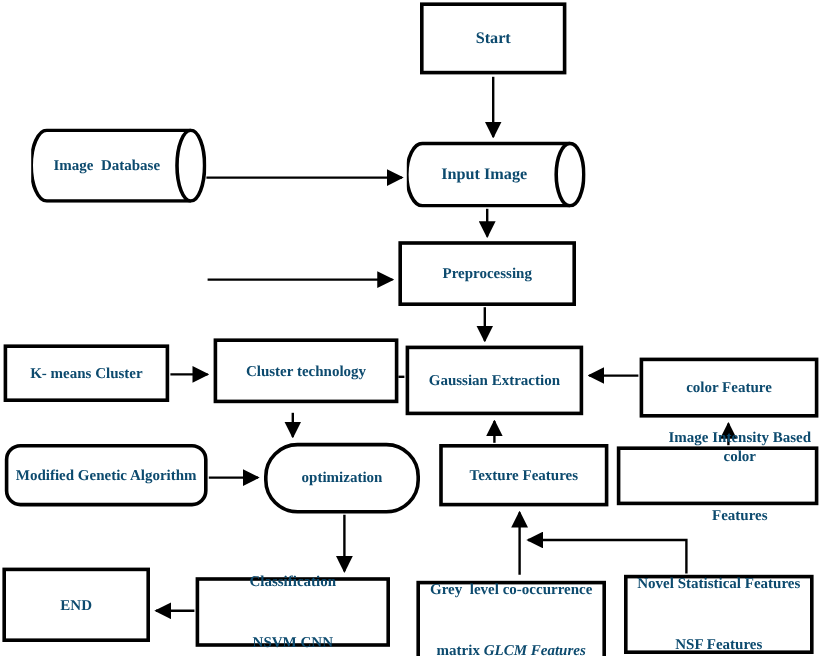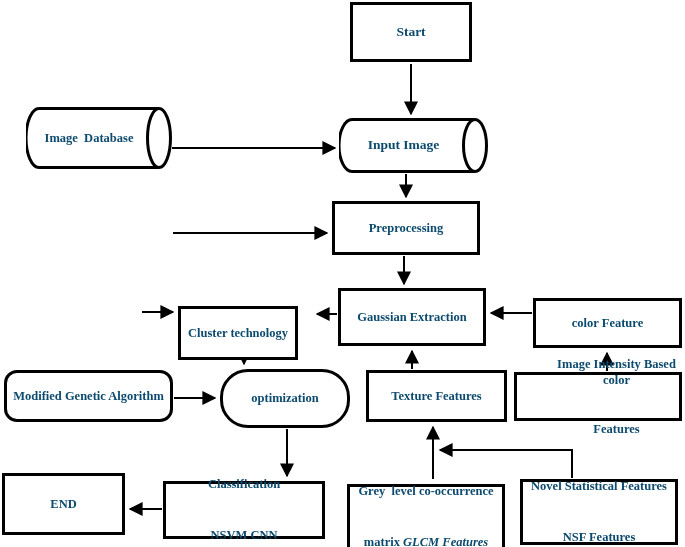--- a/index.html
+++ b/index.html
@@ -26,21 +26,21 @@
   .cyl{background:transparent;border:none;}
   .cyl svg{position:absolute;left:0;top:0;}
   .cyl .lbl{position:relative;z-index:2;padding-right:20px;}
   
   .n-start{left:350px;top:2px;width:122px;height:60px;font-size:13.5px;}
   .n-image-database{left:26px;top:107px;width:146px;height:62px;}
   .n-input-image{left:339px;top:118px;width:149px;height:55px;font-size:13.5px;}
   .n-gaussian{left:12px;top:197px;width:160px;height:72px;}
   .n-preprocessing{left:332px;top:201px;width:148px;height:54px;}
   .n-kmeans{left:3px;top:287px;width:138px;height:48px;}
-  .n-cluster-tech{left:178px;top:306px;width:120px;height:54px;}
+  .n-cluster-tech{left:178px;top:282px;width:154px;height:54px;}
   .n-feature-extraction{left:338px;top:288px;width:148px;height:58px;}
   .n-color-feature{left:533px;top:298px;width:149px;height:50px;}
   .n-mga{left:4px;top:370px;width:169px;height:52px;border-radius:13px;}
   .n-optimization{left:220px;top:369px;width:130px;height:59px;border-radius:28px;}
   .n-texture{left:366px;top:370px;width:141px;height:52px;}
   .n-intensity{left:514px;top:372px;width:168px;height:49px;line-height:1.3;padding-left:37px;}
   .n-end{left:2px;top:473px;width:123px;height:62px;}
   .n-classification{left:163px;top:481px;width:162px;height:58px;}
   .n-glcm{left:347px;top:484px;width:158px;height:66px;}
   .n-nsf{left:520px;top:479px;width:158px;height:66px;}
@@ -93,20 +93,23 @@
       <ellipse cx="136" cy="27.5" rx="11.5" ry="26" fill="#fff" stroke="#000" stroke-width="3"></ellipse>
     </svg>
     <span class="lbl">Input Image</span>
   </div>
 
 
   <div class="node box n-preprocessing">
     <span class="lbl">Preprocessing</span>
   </div>
 
+  <div class="node box n-kmeans">
+    <span class="lbl">K- means Cluster</span>
+  </div>
 
   <div class="node box n-cluster-tech">
     <span class="lbl">Cluster technology</span>
   </div>
 
   <div class="node box n-feature-extraction">
     <span class="lbl">Gaussian Extraction</span>
   </div>
 
   <div class="node box n-color-feature">

